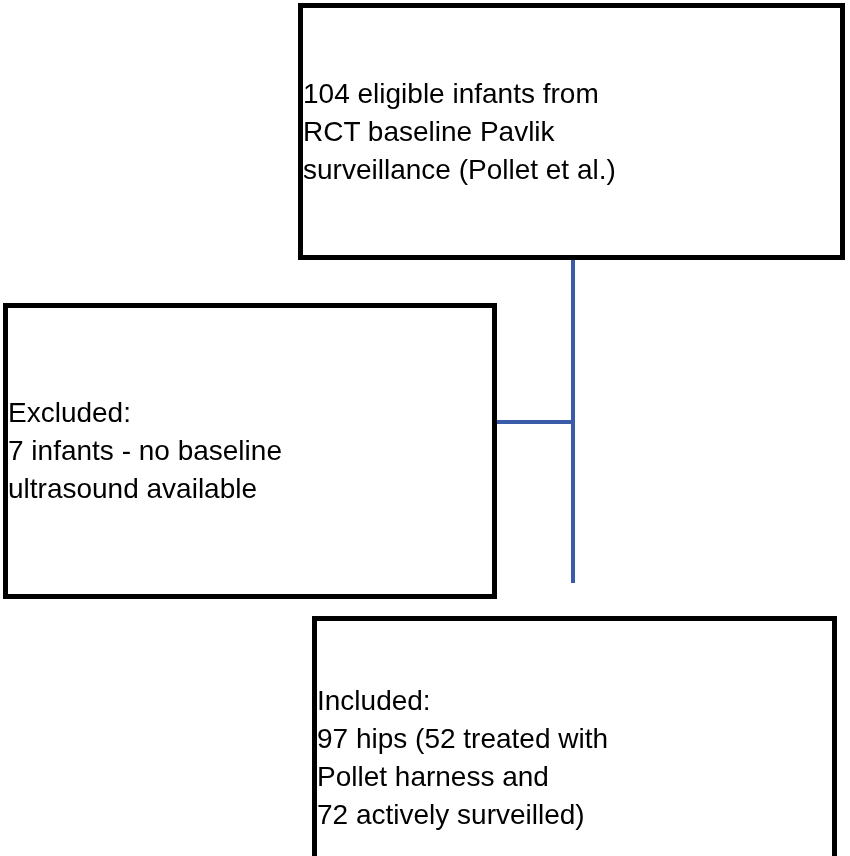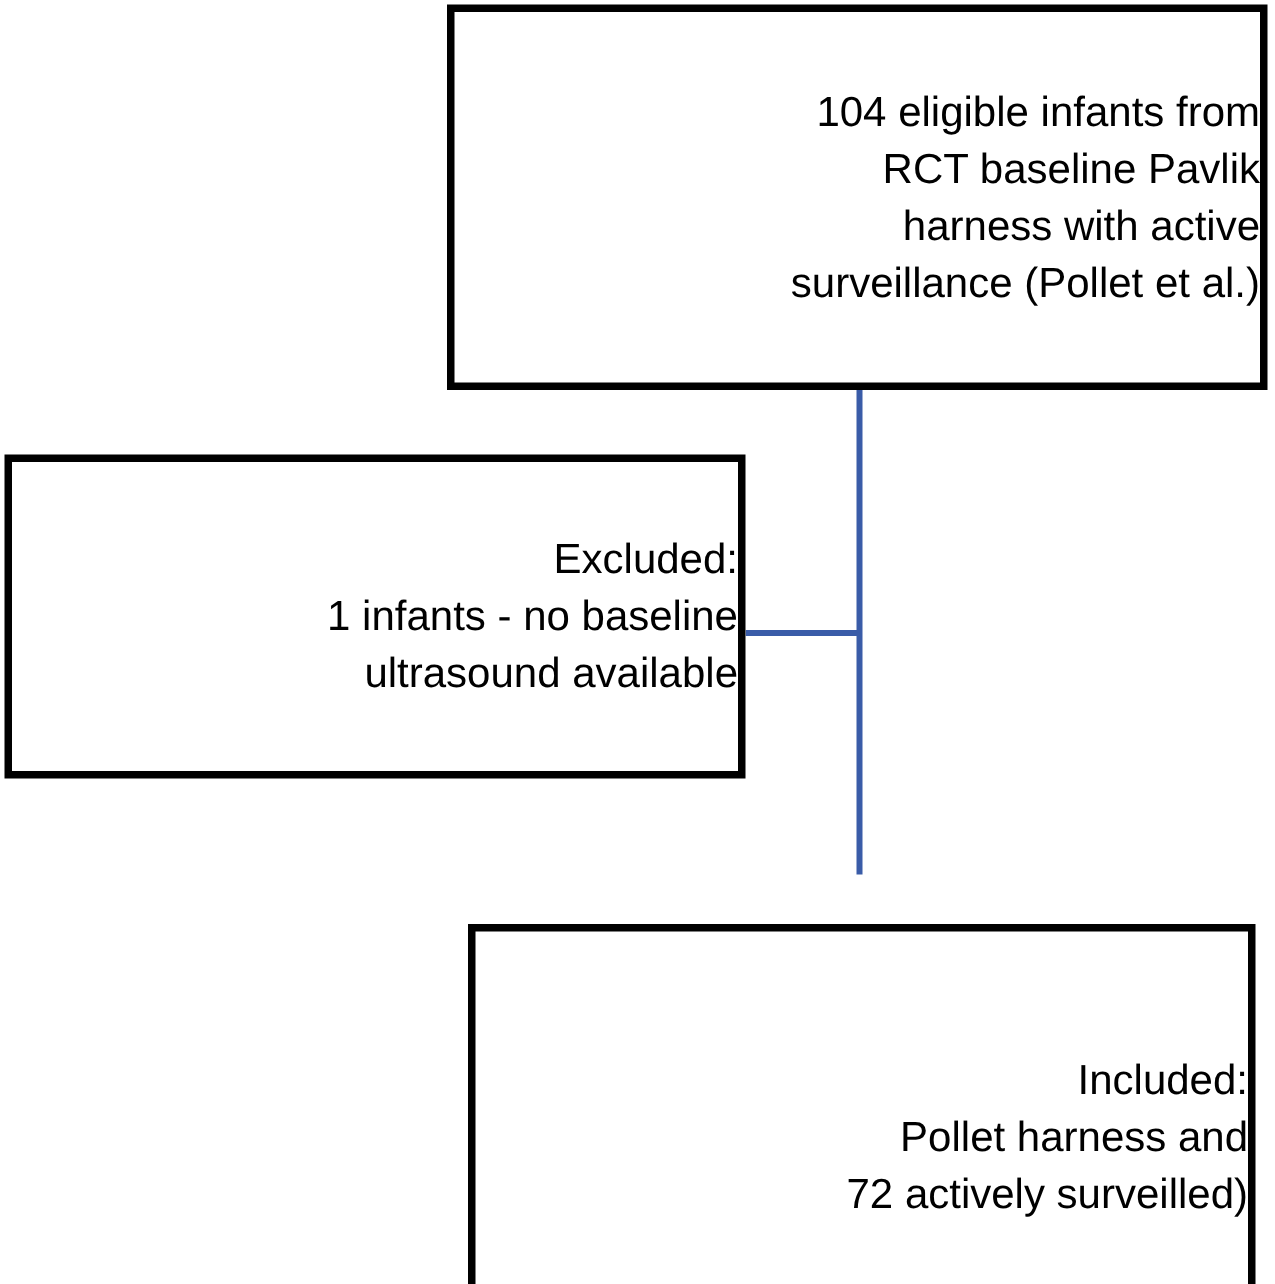--- a/index.html
+++ b/index.html
@@ -20,29 +20,29 @@
     background: var(--background);
     overflow: hidden;
   }
   .box {
     position: absolute;
     border: 5px solid var(--box_border);
     background: var(--background);
     display: flex;
     flex-direction: column;
     justify-content: center;
-    align-items: flex-end;
+    align-items: flex-start;
     text-align: center;
     color: var(--text);
     font-size: 28px;
     line-height: 38px;
     z-index: 2;
   }
   .box-eligible { left: 298px; top: 3px;   width: 547px; height: 257px; }
-  .box-excluded { left: 3px;   top: 303px; width: 494px; height: 216px; }
+  .box-excluded { left: 3px;   top: 303px; width: 494px; height: 296px; }
   .box-included { left: 312px; top: 616px; width: 525px; height: 269px; padding-top: 14px; }
   .connector {
     position: absolute;
     background: var(--connector_blue);
     z-index: 1;
   }
   .connector-vertical   { left: 571px; top: 260px; width: 4px;  height: 323px; }
   .connector-horizontal { left: 497px; top: 420px; width: 76px; height: 4px; }
 </style>
 </head>
@@ -50,29 +50,29 @@
 
 <div class="canvas">
 
   <div class="connector connector-vertical"></div>
 
   <div class="connector connector-horizontal"></div>
 
   <div class="box box-eligible">
     <div>104 eligible infants from</div>
     <div>RCT baseline Pavlik</div>
-    <div>harness with active</div>
     <div>surveillance (Pollet et al.)</div>
   </div>
 
   <div class="box box-excluded">
     <div>Excluded:</div>
-    <div>1 infants - no baseline</div>
+    <div>7 infants - no baseline</div>
     <div>ultrasound available</div>
   </div>
 
   <div class="box box-included">
     <div>Included:</div>
+    <div>97 hips (52 treated with</div>
     <div>Pollet harness and</div>
     <div>72 actively surveilled)</div>
   </div>
 
 </div>
 
 </body></html>

